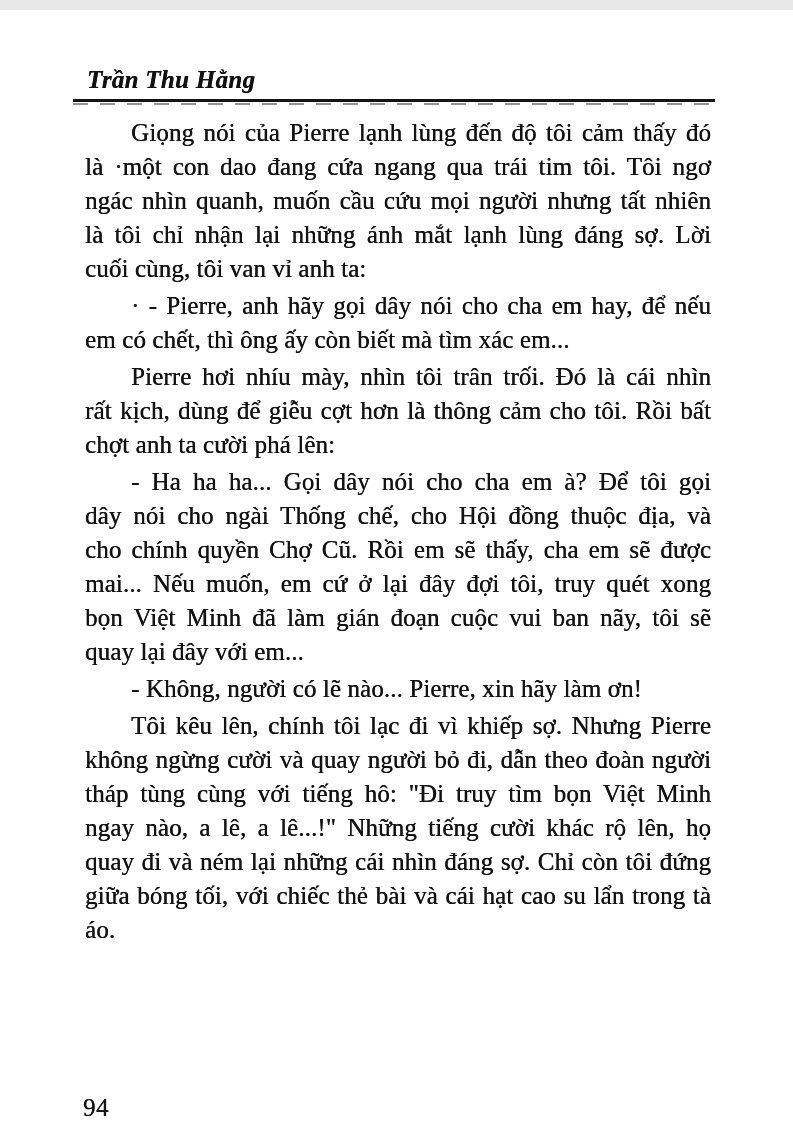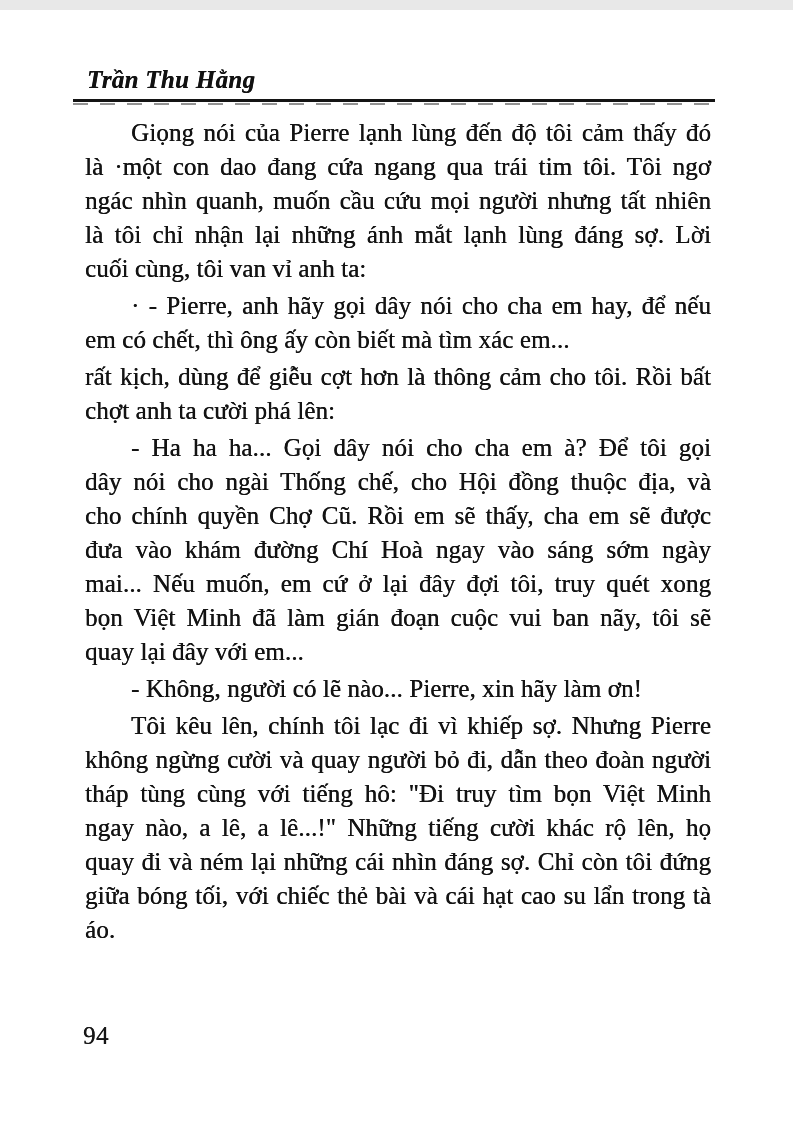--- a/index.html
+++ b/index.html
@@ -61,21 +61,21 @@
     text-align: justify;
     text-align-last: justify;
     letter-spacing: 0.1px;
     text-shadow: 0.35px 0 0 currentColor;
   }
   .line.first { text-indent: 46px; }
   .line.last { text-align-last: left; }
   .page-number {
     position: absolute;
     left: 83px;
-    top: 1012px;
+    top: 1084px;
     font-size: 25px;
     line-height: 28px;
     letter-spacing: 0.5px;
     color: #161616;
     text-shadow: 0.35px 0 0 currentColor;
   }
 </style>
 </head>
 <body>
 
@@ -94,28 +94,28 @@
         <div class="line">là ·một con dao đang cứa ngang qua trái tim tôi. Tôi ngơ</div>
         <div class="line">ngác nhìn quanh, muốn cầu cứu mọi người nhưng tất nhiên</div>
         <div class="line">là tôi chỉ nhận lại những ánh mắt lạnh lùng đáng sợ. Lời</div>
         <div class="line last">cuối cùng, tôi van vỉ anh ta:</div>
       </div>
       <div class="paragraph">
         <div class="line first">· - Pierre, anh hãy gọi dây nói cho cha em hay, để nếu</div>
         <div class="line last">em có chết, thì ông ấy còn biết mà tìm xác em...</div>
       </div>
       <div class="paragraph">
+        <div class="line first">Pierre hơi nhíu mày, nhìn tôi trân trối. Đó là cái nhìn</div>
         <div class="line">rất kịch, dùng để giễu cợt hơn là thông cảm cho tôi. Rồi bất</div>
         <div class="line last">chợt anh ta cười phá lên:</div>
       </div>
       <div class="paragraph">
         <div class="line first">- Ha ha ha... Gọi dây nói cho cha em à? Để tôi gọi</div>
         <div class="line">dây nói cho ngài Thống chế, cho Hội đồng thuộc địa, và</div>
         <div class="line">cho chính quyền Chợ Cũ. Rồi em sẽ thấy, cha em sẽ được</div>
-        <div class="line">đưa vào khám đường Chí Hoà ngay vào sáng sớm ngày</div>
         <div class="line">mai... Nếu muốn, em cứ ở lại đây đợi tôi, truy quét xong</div>
         <div class="line">bọn Việt Minh đã làm gián đoạn cuộc vui ban nãy, tôi sẽ</div>
         <div class="line last">quay lại đây với em...</div>
       </div>
       <div class="paragraph">
         <div class="line first last">- Không, người có lẽ nào... Pierre, xin hãy làm ơn!</div>
       </div>
       <div class="paragraph">
         <div class="line first">Tôi kêu lên, chính tôi lạc đi vì khiếp sợ. Nhưng Pierre</div>
         <div class="line">không ngừng cười và quay người bỏ đi, dẫn theo đoàn người</div>

